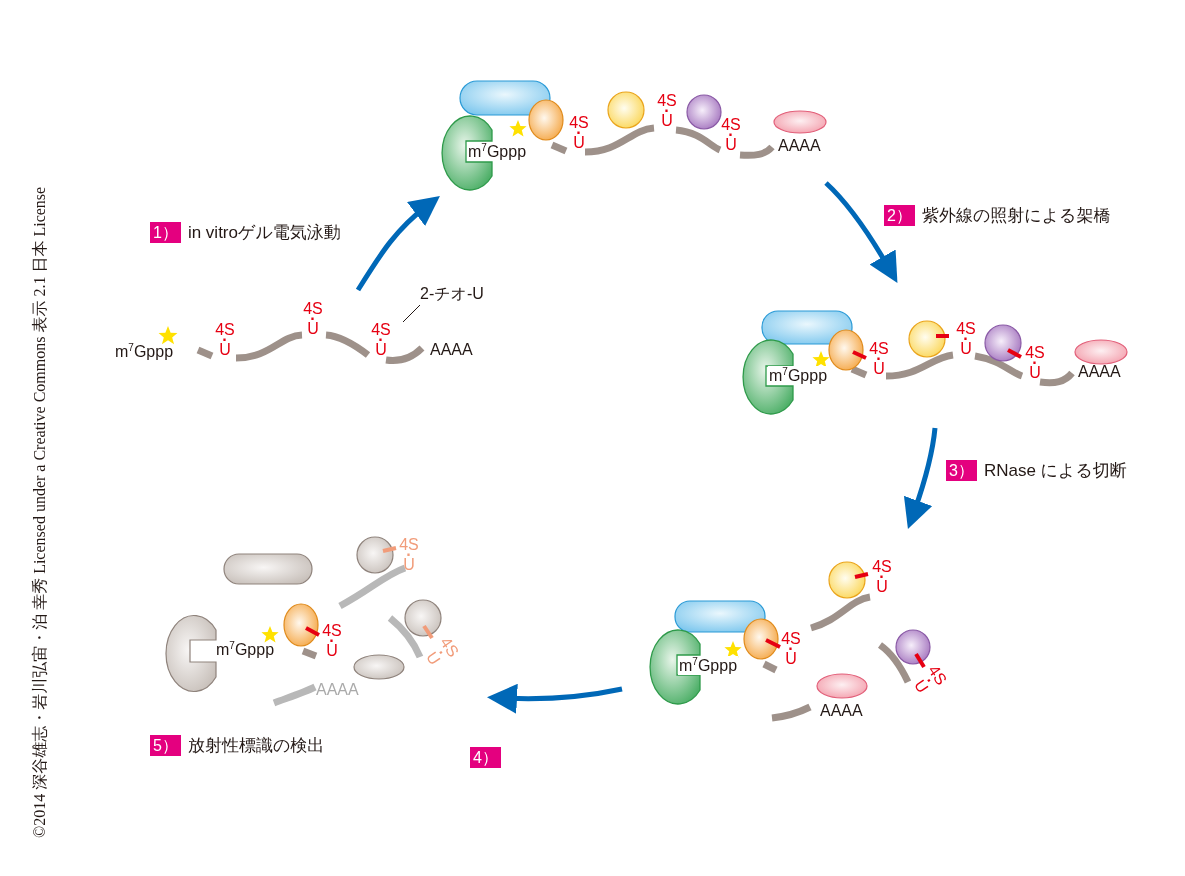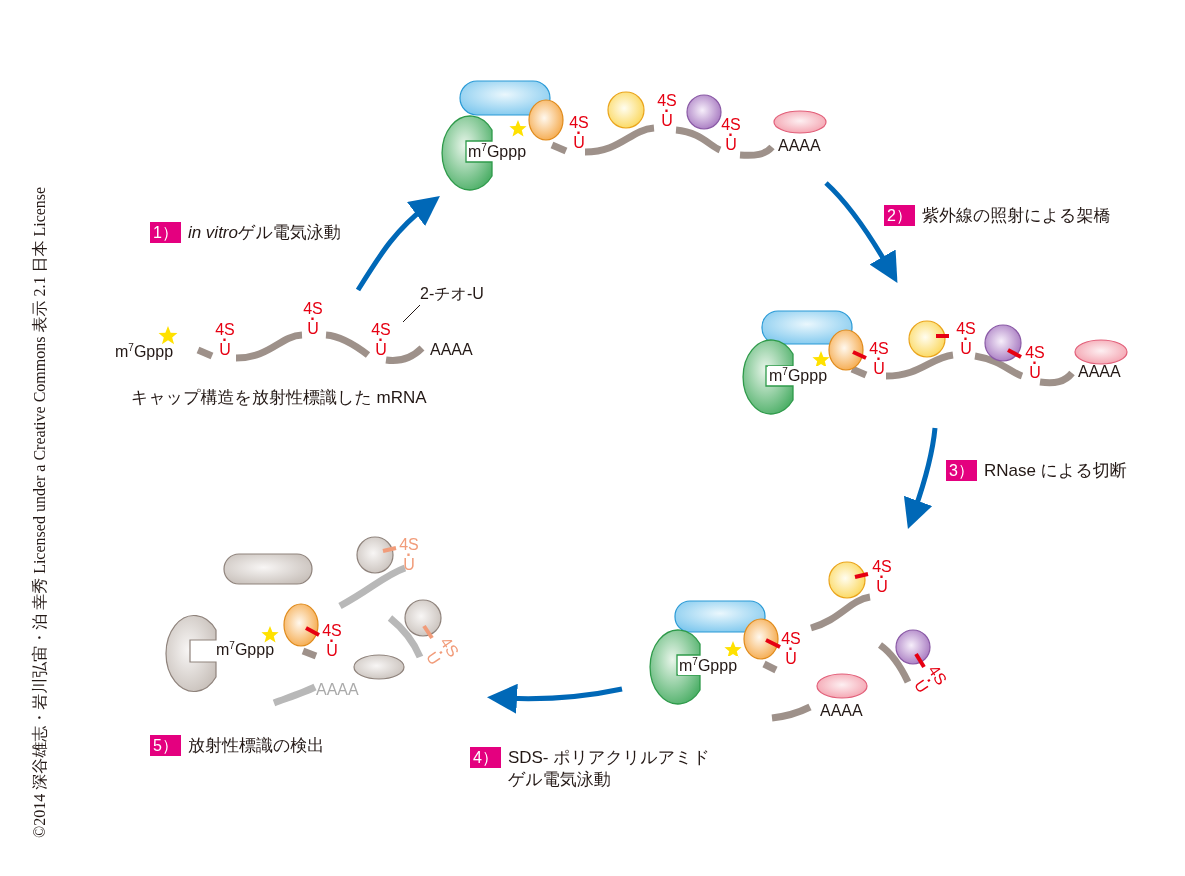--- a/index.html
+++ b/index.html
@@ -136,21 +136,20 @@
       <line x1="424" y1="626" x2="432" y2="638" stroke="#f19c7a" stroke-width="4"></line>
       <use href="#star" x="260" y="625" width="20" height="20"></use>
     </g>
 
     <line x1="420" y1="305" x2="403" y2="322" stroke="#231815" stroke-width="1"></line>
   </svg>
 
   <div class="lbl" style="left:115px;top:342px;"><span>m</span><sup style="font-size:10px">7</sup><span>Gppp</span></div>
   <div class="lbl" style="left:430px;top:341px;">AAAA</div>
   <div class="lbl" style="left:420px;top:284px;">2-チオ-U</div>
-  <div class="lbl" style="left:131px;top:386px;font-size:17px;">キャップ構造を放射性標識した mRNA</div>
 
   <div class="lbl" style="left:467px;top:142px;background:#fff;padding:0 1px;"><span>m</span><sup style="font-size:10px">7</sup><span>Gppp</span></div>
   <div class="lbl" style="left:778px;top:137px;">AAAA</div>
 
   <div class="lbl" style="left:768px;top:366px;background:#fff;padding:0 1px;"><span>m</span><sup style="font-size:10px">7</sup><span>Gppp</span></div>
   <div class="lbl" style="left:1078px;top:363px;">AAAA</div>
 
   <div class="lbl" style="left:678px;top:656px;background:#fff;padding:0 1px;"><span>m</span><sup style="font-size:10px">7</sup><span>Gppp</span></div>
   <div class="lbl" style="left:820px;top:702px;">AAAA</div>
 
@@ -230,33 +229,32 @@
       </div>
       <div style="position: absolute; left: 430px; top: 636px; width: 22px; text-align: center; font-size: 16px; line-height: 14px; color: rgb(241, 156, 122); transform: rotate(55deg); transform-origin: 50% 50%;">
         <div>4S</div>
         <div style="line-height: 6px; font-weight: bold;">·</div>
         <div>U</div>
       </div>
     </div>
 
   <div class="step" style="left:150px;top:222px;">
     <span class="badge">1）</span>
-    <span style="font-style:italic">in vitro</span>
+    <span style="">in vitro</span>
       <span> ゲル電気泳動</span>
   </div>
   <div class="step" style="left:884px;top:205px;">
     <span class="badge">2）</span>
     <span>紫外線の照射による架橋</span>
   </div>
   <div class="step" style="left:946px;top:460px;">
     <span class="badge">3）</span>
     <span>RNase による切断</span>
   </div>
   <div class="step" style="left:470px;top:747px;">
     <span class="badge">4）</span>
-    <span><span>SDS- ポリアクリルアミド</span><br><span>ゲル電気泳動</span></span>
   </div>
   <div class="step" style="left:150px;top:735px;">
     <span class="badge">5）</span>
     <span>放射性標識の検出</span>
   </div>
 
 </div>
 
 </body></html>

